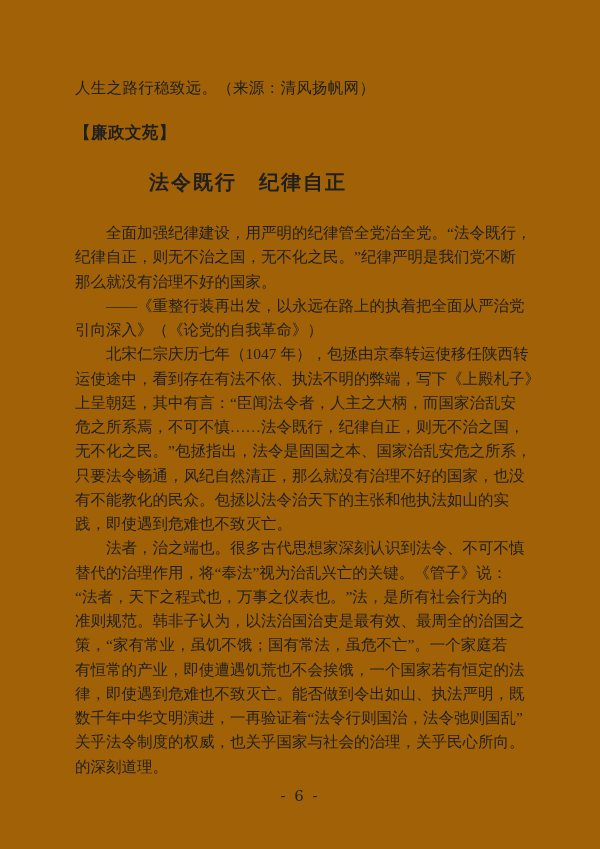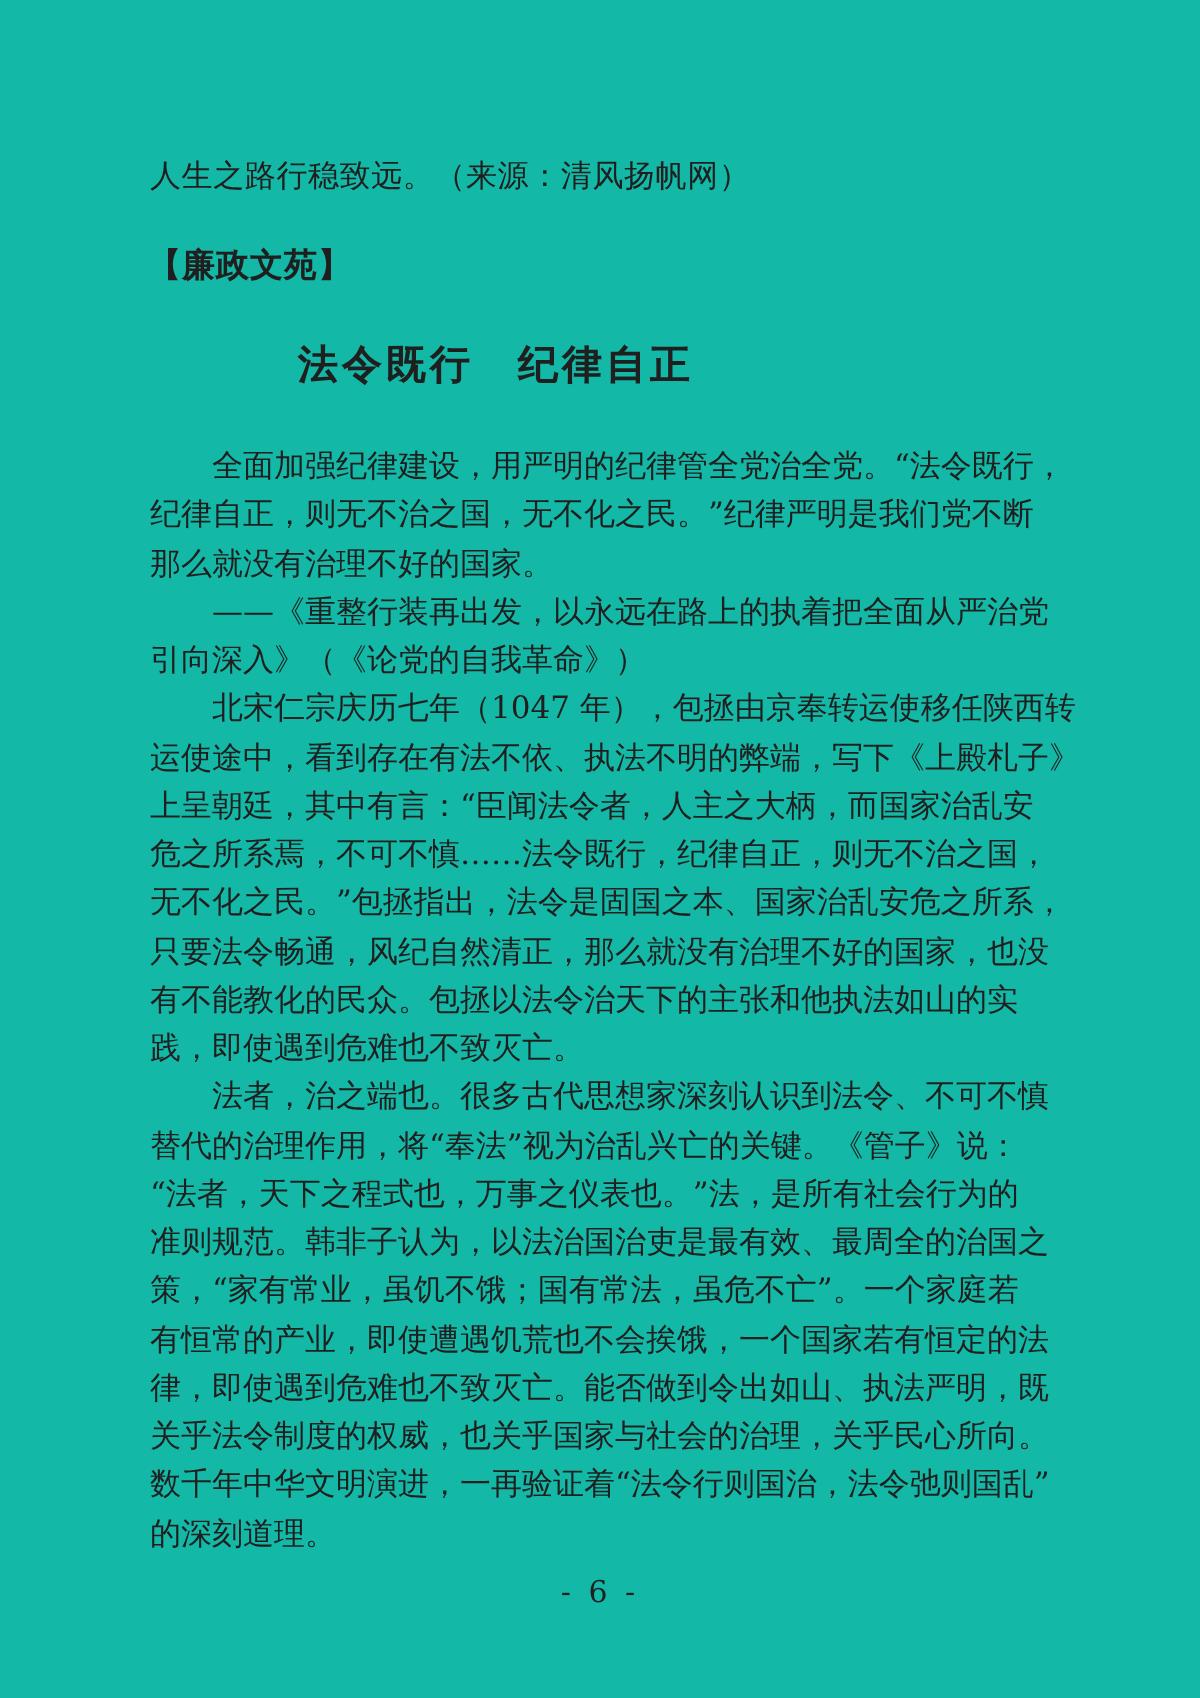--- a/index.html
+++ b/index.html
@@ -4,21 +4,21 @@
 <style>
   html, body {
     margin: 0;
     padding: 0;
     background: #ffffff;
   }
   .page {
     position: relative;
     width: 600px;
     height: 849px;
-    background: #14b8a6;
+    background: #a16207;
     overflow: hidden;
     font-family: "DejaVu Serif", "Liberation Serif", serif;
     color: #1f1f1f;
   }
   .top-line {
     position: absolute;
     left: 75px;
     top: 76px;
     width: 452px;
     font-size: 15.5px;
@@ -46,20 +46,21 @@
     font-weight: bold;
     line-height: 28px;
     letter-spacing: 2px;
     white-space: nowrap;
   }
   .doc-body {
     position: absolute;
     left: 75px;
     top: 221px;
     width: 452px;
+    font-family: Liberation Serif, serif;
   }
   .line {
     font-size: 15.5px;
     line-height: 24.25px;
     letter-spacing: 0px;
     white-space: nowrap;
   }
   .line.first {
     text-indent: 31px;
   }
@@ -106,21 +107,21 @@
         <div class="line">践，即使遇到危难也不致灭亡。</div>
       </div>
       <div class="paragraph">
         <div class="line first">法者，治之端也。很多古代思想家深刻认识到法令、不可不慎</div>
         <div class="line">替代的治理作用，将“奉法”视为治乱兴亡的关键。《管子》说：</div>
         <div class="line">“法者，天下之程式也，万事之仪表也。”法，是所有社会行为的</div>
         <div class="line">准则规范。韩非子认为，以法治国治吏是最有效、最周全的治国之</div>
         <div class="line">策，“家有常业，虽饥不饿；国有常法，虽危不亡”。一个家庭若</div>
         <div class="line">有恒常的产业，即使遭遇饥荒也不会挨饿，一个国家若有恒定的法</div>
         <div class="line">律，即使遇到危难也不致灭亡。能否做到令出如山、执法严明，既</div>
+        <div class="line">数千年中华文明演进，一再验证着“法令行则国治，法令弛则国乱”</div>
         <div class="line">关乎法令制度的权威，也关乎国家与社会的治理，关乎民心所向。</div>
-        <div class="line">数千年中华文明演进，一再验证着“法令行则国治，法令弛则国乱”</div>
         <div class="line">的深刻道理。</div>
       </div>
     </div>
 
   <div class="page-number">- 6 -</div>
 
 </div>
 
 </body></html>

